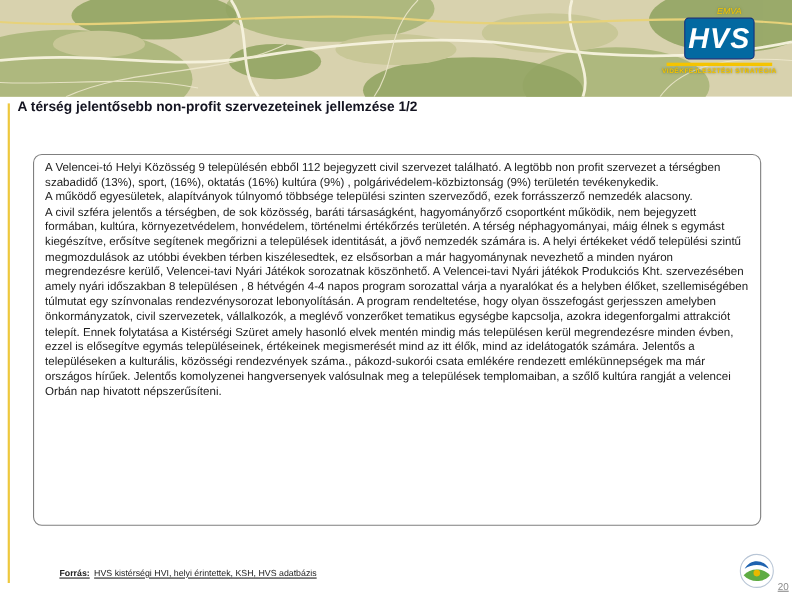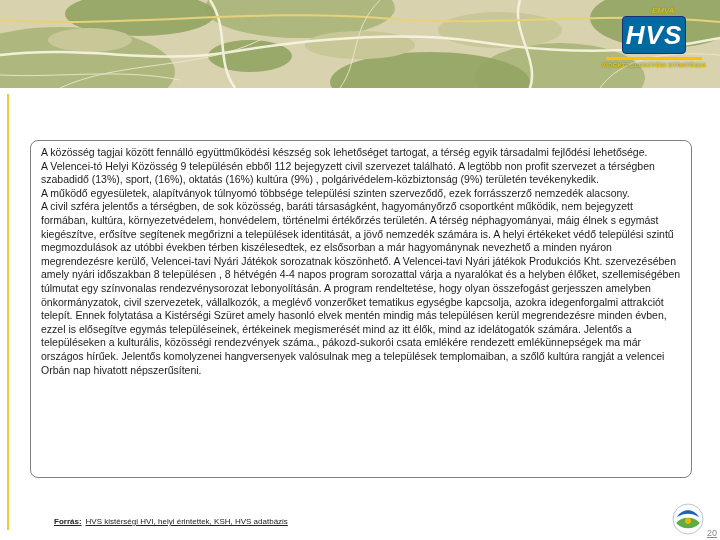--- a/index.html
+++ b/index.html
@@ -90,23 +90,23 @@
 
   <div class="hvs-logo">
     <div class="hvs-emva">EMVA</div>
     <div class="hvs-box">HVS</div>
     <div class="hvs-bar"></div>
     <div class="hvs-sub">VIDÉKFEJLESZTÉSI STRATÉGIA</div>
   </div>
 
   <div class="accent-line"></div>
 
+  <div class="page-title">A térség jelentősebb non-profit szervezeteinek jellemzése 1/2</div>
 
   <div class="content-box">
-    <p>A közösség tagjai között fennálló együttműködési készség sok lehetőséget tartogat, a térség egyik társadalmi fejlődési lehetősége.</p>
     <p>A Velencei-tó Helyi Közösség 9 településén ebből 112 bejegyzett civil szervezet található. A legtöbb non profit szervezet a térségben szabadidő (13%), sport, (16%), oktatás (16%) kultúra (9%) , polgárivédelem-közbiztonság (9%) területén tevékenykedik.</p>
     <p>A működő egyesületek, alapítványok túlnyomó többsége települési szinten szerveződő, ezek forrásszerző nemzedék alacsony.</p>
     <p>A civil szféra jelentős a térségben, de sok közösség, baráti társaságként, hagyományőrző csoportként működik, nem bejegyzett formában, kultúra, környezetvédelem, honvédelem, történelmi értékőrzés területén. A térség néphagyományai, máig élnek s egymást kiegészítve, erősítve segítenek megőrizni a települések identitását, a jövő nemzedék számára is. A helyi értékeket védő települési szintű megmozdulások az utóbbi években térben kiszélesedtek, ez elsősorban a már hagyománynak nevezhető a minden nyáron megrendezésre kerülő, Velencei-tavi Nyári Játékok sorozatnak köszönhető. A Velencei-tavi Nyári játékok Produkciós Kht. szervezésében amely nyári időszakban 8 településen , 8 hétvégén 4-4 napos program sorozattal várja a nyaralókat és a helyben élőket, szellemiségében túlmutat egy színvonalas rendezvénysorozat lebonyolításán. A program rendeltetése, hogy olyan összefogást gerjesszen amelyben önkormányzatok, civil szervezetek, vállalkozók, a meglévő vonzerőket tematikus egységbe kapcsolja, azokra idegenforgalmi attrakciót telepít. Ennek folytatása a Kistérségi Szüret amely hasonló elvek mentén mindig más településen kerül megrendezésre minden évben, ezzel is elősegítve egymás településeinek, értékeinek megismerését mind az itt élők, mind az idelátogatók számára. Jelentős a településeken a kulturális, közösségi rendezvények száma., pákozd-sukorói csata emlékére rendezett emlékünnepségek ma már országos hírűek. Jelentős komolyzenei hangversenyek valósulnak meg a települések templomaiban, a szőlő kultúra rangját a velencei Orbán nap hivatott népszerűsíteni.</p>
   </div>
 
   <div class="footer">
     <span class="src-label">Forrás:</span><span>HVS kistérségi HVI, helyi érintettek, KSH, HVS adatbázis</span>
   </div>
 
   <div class="emblem">

